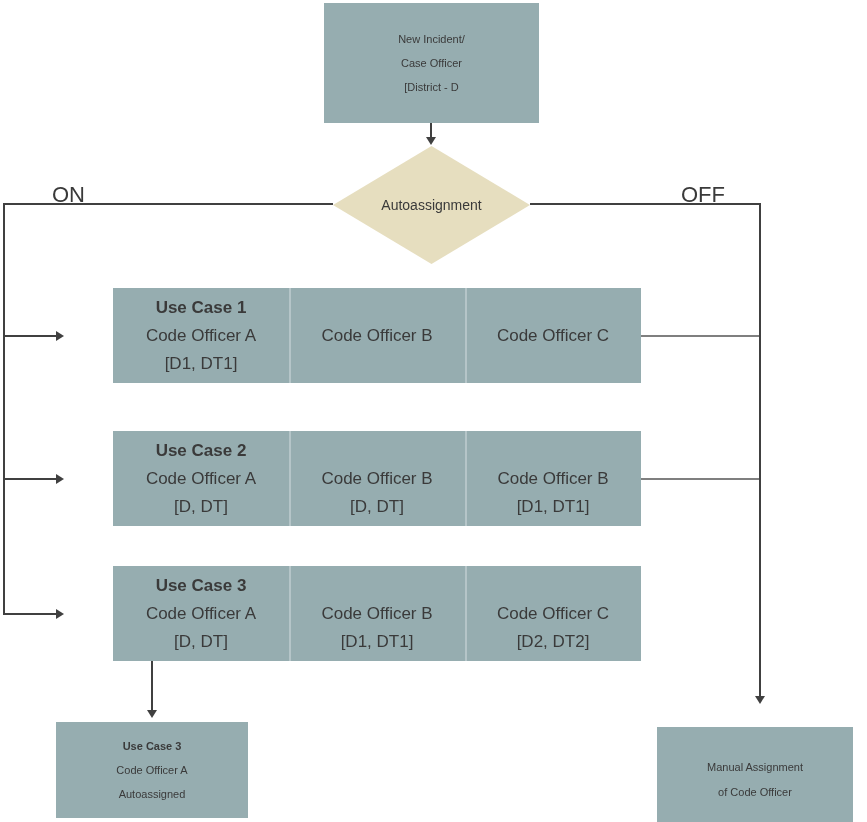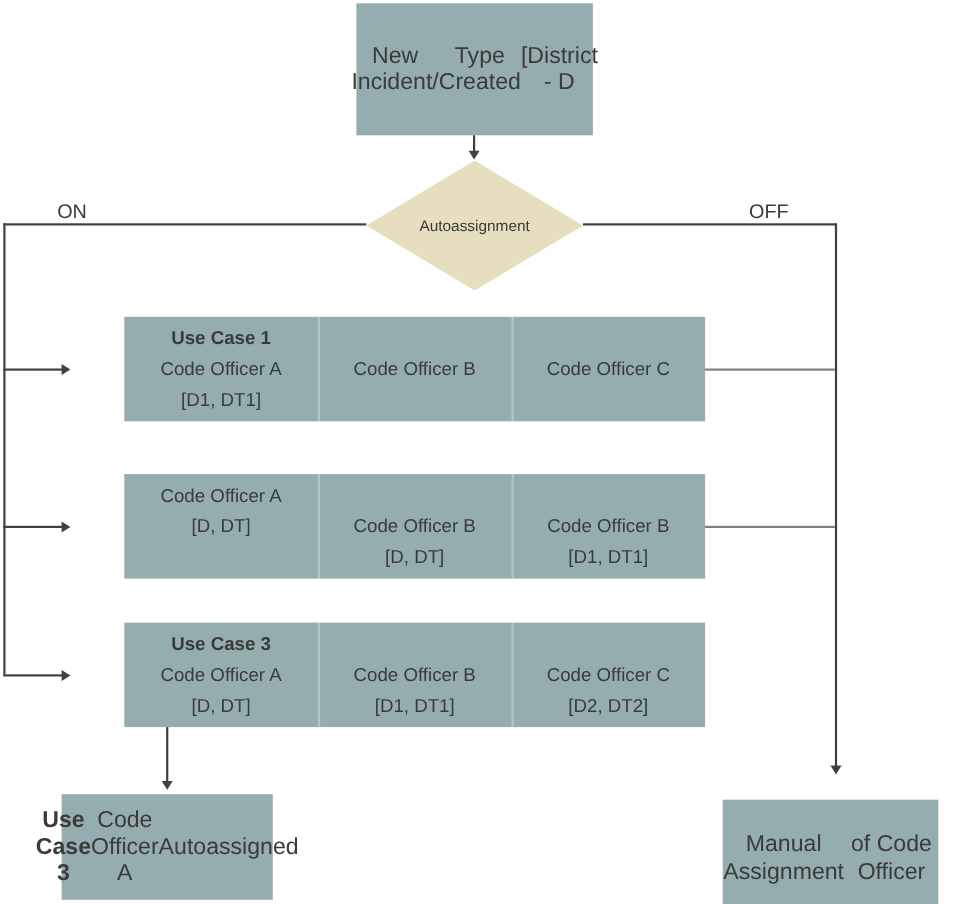--- a/index.html
+++ b/index.html
@@ -1,52 +1,52 @@
 <!DOCTYPE html>
 <html style="--color-node-fill: #96adb0; --color-decision-fill: #e6debf; --color-line: #404040; --color-connector: #7f7f7f; --color-text: #3a3a3a;"><head>
 <meta charset="utf-8">
 <style>
   html,body{margin:0;padding:0;background:#fff;}
   body{font-family:"Liberation Sans", sans-serif;}
   .canvas{position:relative;width:867px;height:822px;background:#ffffff;overflow:hidden;color:var(--color-text,#3a3a3a);}
 
-  .node{position:absolute;background:var(--color-node-fill,#96adb0);display:flex;flex-direction:row;
-        align-items:center;justify-content:center;text-align:center;font-size:21px;line-height:24px;}
+  .node{position:absolute;background:var(--color-node-fill,#96adb0);display:flex;flex-direction:column;
+        align-items:center;justify-content:center;text-align:center;font-size:11px;line-height:24px;}
   .node span{display:block;}
 
   .line{position:absolute;background:var(--color-line,#404040);}
   .connector{position:absolute;height:1.5px;background:var(--color-connector,#7f7f7f);}
 
   .arrow-down{position:absolute;width:0;height:0;border-left:5px solid transparent;
               border-right:5px solid transparent;border-top:8px solid var(--color-line,#404040);}
   .arrow-right{position:absolute;width:0;height:0;border-top:5px solid transparent;
                border-bottom:5px solid transparent;border-left:8px solid var(--color-line,#404040);}
 
   .diamond-wrap{position:absolute;left:333px;top:146px;width:197px;height:118px;}
   .diamond-label{position:absolute;left:0;top:0;width:100%;height:100%;display:flex;
                  align-items:center;justify-content:center;font-size:14px;}
 
-  .branch-label{position:absolute;font-size:18px;color:var(--color-text,#3a3a3a);}
+  .branch-label{position:absolute;font-size:22px;color:var(--color-text,#3a3a3a);}
 
   .usecase{position:absolute;left:65px;width:528px;height:95px;background:var(--color-node-fill,#96adb0);
            display:flex;box-sizing:border-box;padding-top:6px;margin-left:48px;}
   .uc-col{width:176px;text-align:center;font-size:17px;line-height:28px;}
   .uc-title{font-weight:bold;height:28px;}
   .uc-spacer{height:28px;}
   .col-sep{position:absolute;top:0;width:2px;height:100%;background:rgba(255,255,255,0.30);}
   .sep-1{left:176px;} .sep-2{left:352px;}
 </style>
 </head>
 <body>
 
 <div class="canvas">
 
   <div class="node" style="left:324px;top:3px;width:215px;height:120px;">
     <span>New Incident/</span>
-    <span>Type Created</span>
+    <span>Case Officer</span>
     <span>[District - D</span>
   </div>
 
   <div class="line" style="left:430px;top:123px;width:1.5px;height:16px;"></div>
   <div class="arrow-down" style="left:426px;top:137px;"></div>
 
   <div class="diamond-wrap">
     <svg width="197" height="118" viewBox="0 0 197 118">
       <polygon points="98.5,0 197,59 98.5,118 0,59" fill="#e6debf"></polygon>
     </svg>
@@ -89,20 +89,21 @@
     <div class="uc-col">
       <div class="uc-spacer"></div>
       <div>Code Officer C</div>
     </div>
   </div>
 
   <div class="usecase" style="top:431px;">
     <div class="col-sep sep-1"></div>
     <div class="col-sep sep-2"></div>
     <div class="uc-col">
+      <div class="uc-title">Use Case 2</div>
       <div>Code Officer A</div>
       <div>[D, DT]</div>
     </div>
     <div class="uc-col">
       <div class="uc-spacer"></div>
       <div>Code Officer B</div>
       <div>[D, DT]</div>
     </div>
     <div class="uc-col">
       <div class="uc-spacer"></div>

